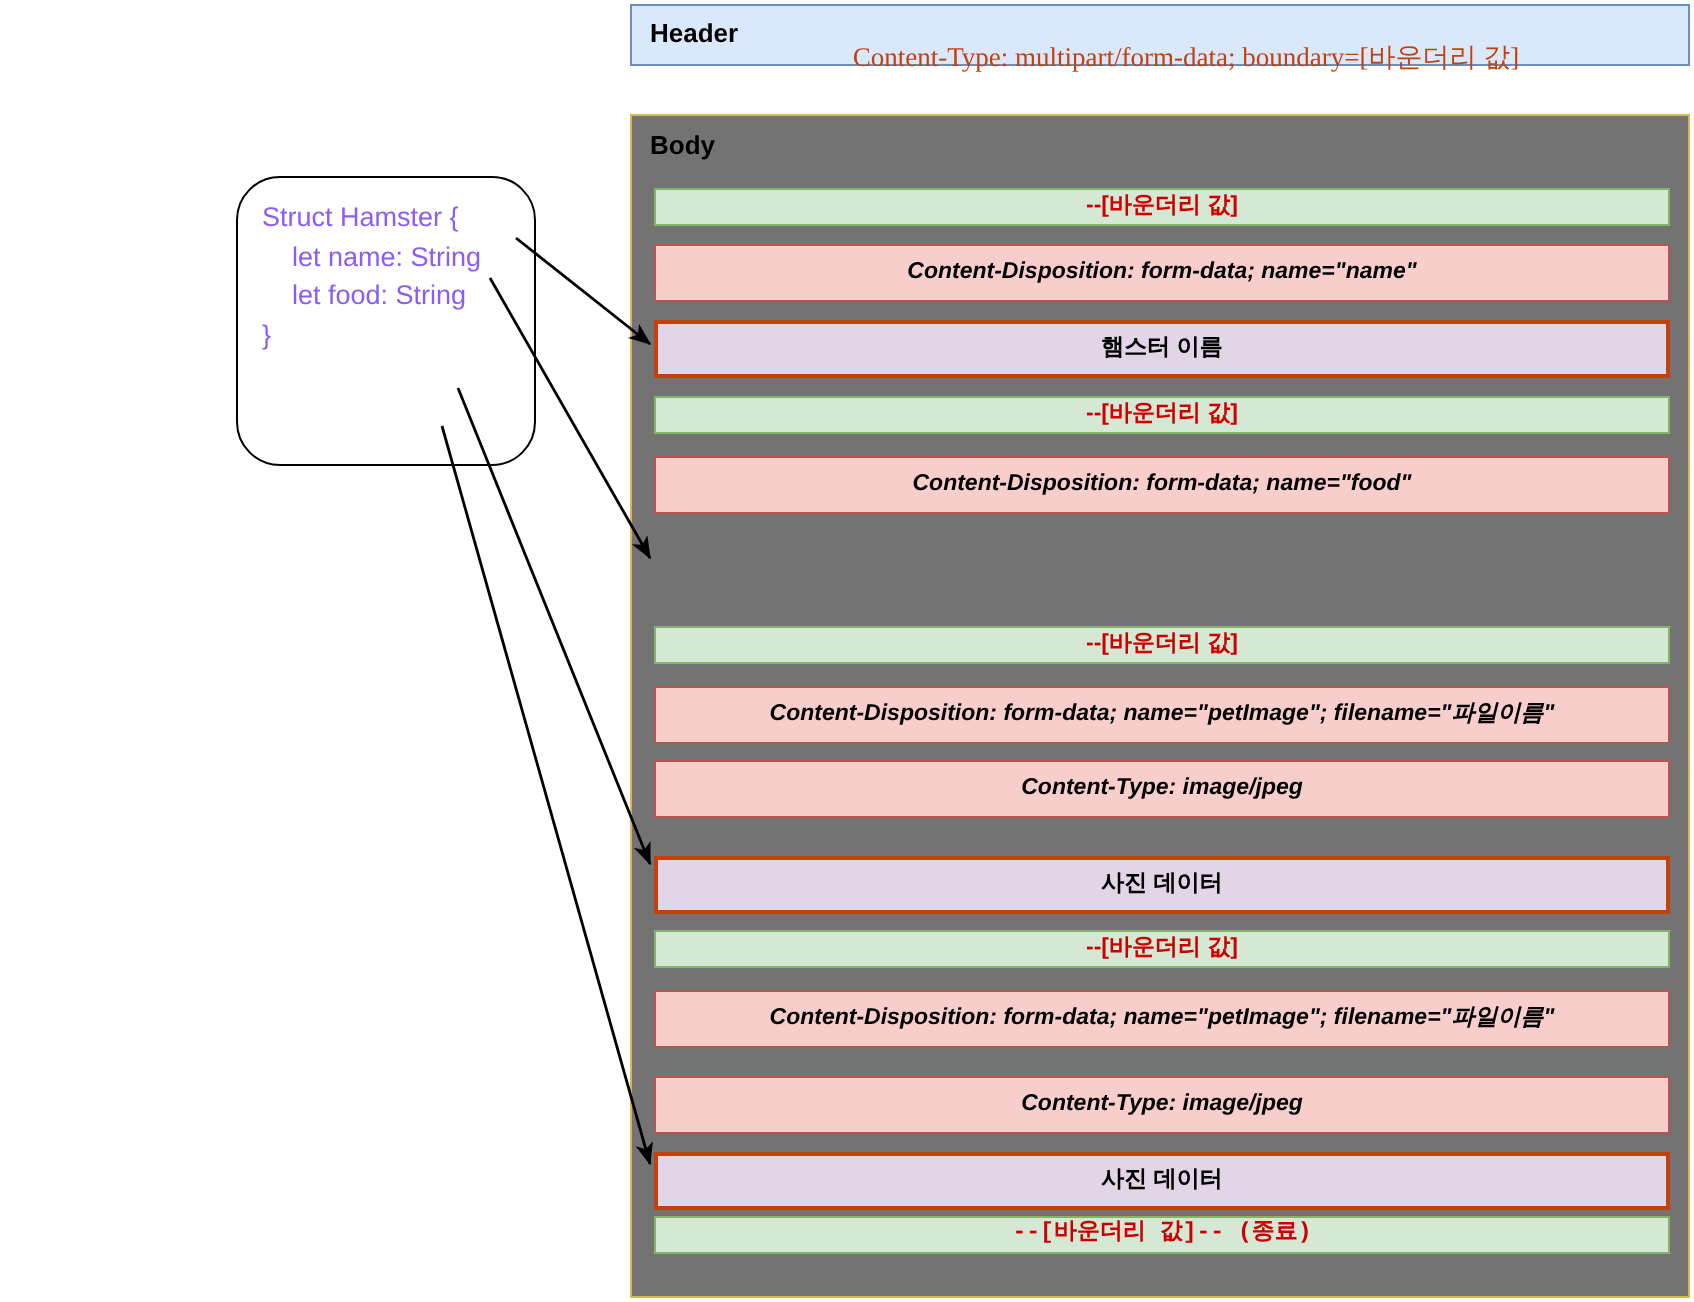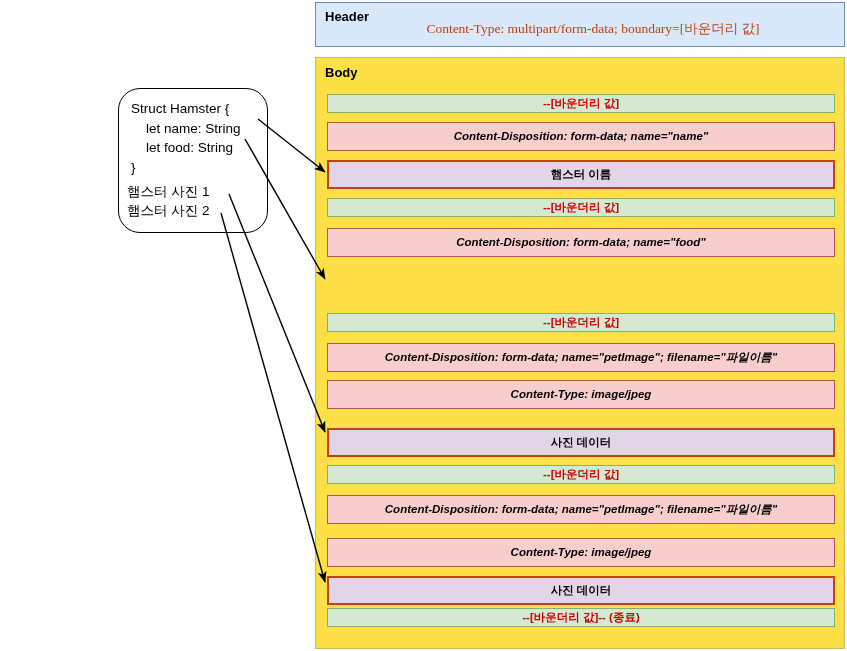--- a/index.html
+++ b/index.html
@@ -10,21 +10,21 @@
   body {
     width: 847px; height: 651px;
     position: relative; overflow: hidden;
     font-family: "Liberation Sans", "DejaVu Sans", sans-serif;
   }
 
   
   #header-section {
     position: absolute;
     left: 315px; top: 2px;
-    width: 530px; height: 45px;
+    width: 530px; height: 31px;
     background: #dae8fc;
     border: 1px solid #6c8ebf;
   }
   #header-title {
     position: absolute;
     left: 9px; top: 6px;
     font-size: 13px; font-weight: bold; color: #000;
   }
   #header-value {
     position: absolute;
@@ -32,21 +32,21 @@
     text-align: center;
     font-size: 13.5px; color: #c2410c;
     padding-left: 26px;
     font-family: Liberation Serif, serif;
   }
 
   #body-section {
     position: absolute;
     left: 315px; top: 57px;
     width: 530px; height: 592px;
-    background: #fde047;
+    background: #737373;
     border: 1px solid #d6b656;
   }
   #body-title {
     position: absolute;
     left: 9px; top: 7px;
     font-size: 13px; font-weight: bold; color: #000;
   }
 
   .row {
     position: absolute;
@@ -86,21 +86,21 @@
     position: absolute;
     left: 118px; top: 88px;
     width: 150px; height: 145px;
     border: 1.6px solid #000;
     border-radius: 22px;
     background: #ffffff;
   }
   #note-struct {
     position: absolute;
     left: 12px; top: 10px;
-    font-size: 13.5px; color: #000000;
+    font-size: 13.5px; color: #8b5cf6;
     white-space: pre;
     line-height: 1.45;
   }
   #note-photos {
     position: absolute;
     left: 8px; top: 93px;
     font-size: 13.5px; color: #000;
     white-space: pre;
     line-height: 1.42;
   }
@@ -130,30 +130,28 @@
     <div class="row boundary" style="top: 140px;">--[바운더리 값]</div>
     <div class="row disposition" style="top: 170px;">Content-Disposition: form-data; name="food"</div>
     <div class="row boundary" style="top: 255px;">--[바운더리 값]</div>
     <div class="row disposition" style="top: 285px;">Content-Disposition: form-data; name="petImage"; filename="파일이름"</div>
     <div class="row disposition" style="top: 322px;">Content-Type: image/jpeg</div>
     <div class="row data" style="top: 370px;">사진 데이터</div>
     <div class="row boundary" style="top: 407px;">--[바운더리 값]</div>
     <div class="row disposition" style="top: 437px;">Content-Disposition: form-data; name="petImage"; filename="파일이름"</div>
     <div class="row disposition" style="top: 480px;">Content-Type: image/jpeg</div>
     <div class="row data" style="top: 518px;">사진 데이터</div>
-    <div class="row boundary" style="top: 550px;">--[바운더리 값]-- (종료)</div>
+    <div class="row boundary" style="top: 550px; font-family: Liberation Mono, monospace;">--[바운더리 값]-- (종료)</div>
   </div>
 
 <div id="note-box">
   <div id="note-struct">Struct Hamster {
     let name: String
     let food: String
 }</div>
-  <div id="note-photos">햄스터 사진 1
-햄스터 사진 2</div>
 </div>
 
 <svg id="arrow-layer" viewBox="0 0 847 651" width="847" height="651" xmlns="http://www.w3.org/2000/svg">
   <defs>
     <marker id="ah" markerWidth="9" markerHeight="9" refX="7.5" refY="3.2" orient="auto" markerUnits="strokeWidth">
       <path d="M0,0 L8,3.2 L0,6.4 L2,3.2 z" fill="#000000"></path>
     </marker>
   </defs>
   <line x1="258" y1="119" x2="325" y2="172" stroke="#000000" stroke-width="1.4" marker-end="url(#ah)"></line>
   <line x1="245" y1="139" x2="325" y2="279" stroke="#000000" stroke-width="1.4" marker-end="url(#ah)"></line>

